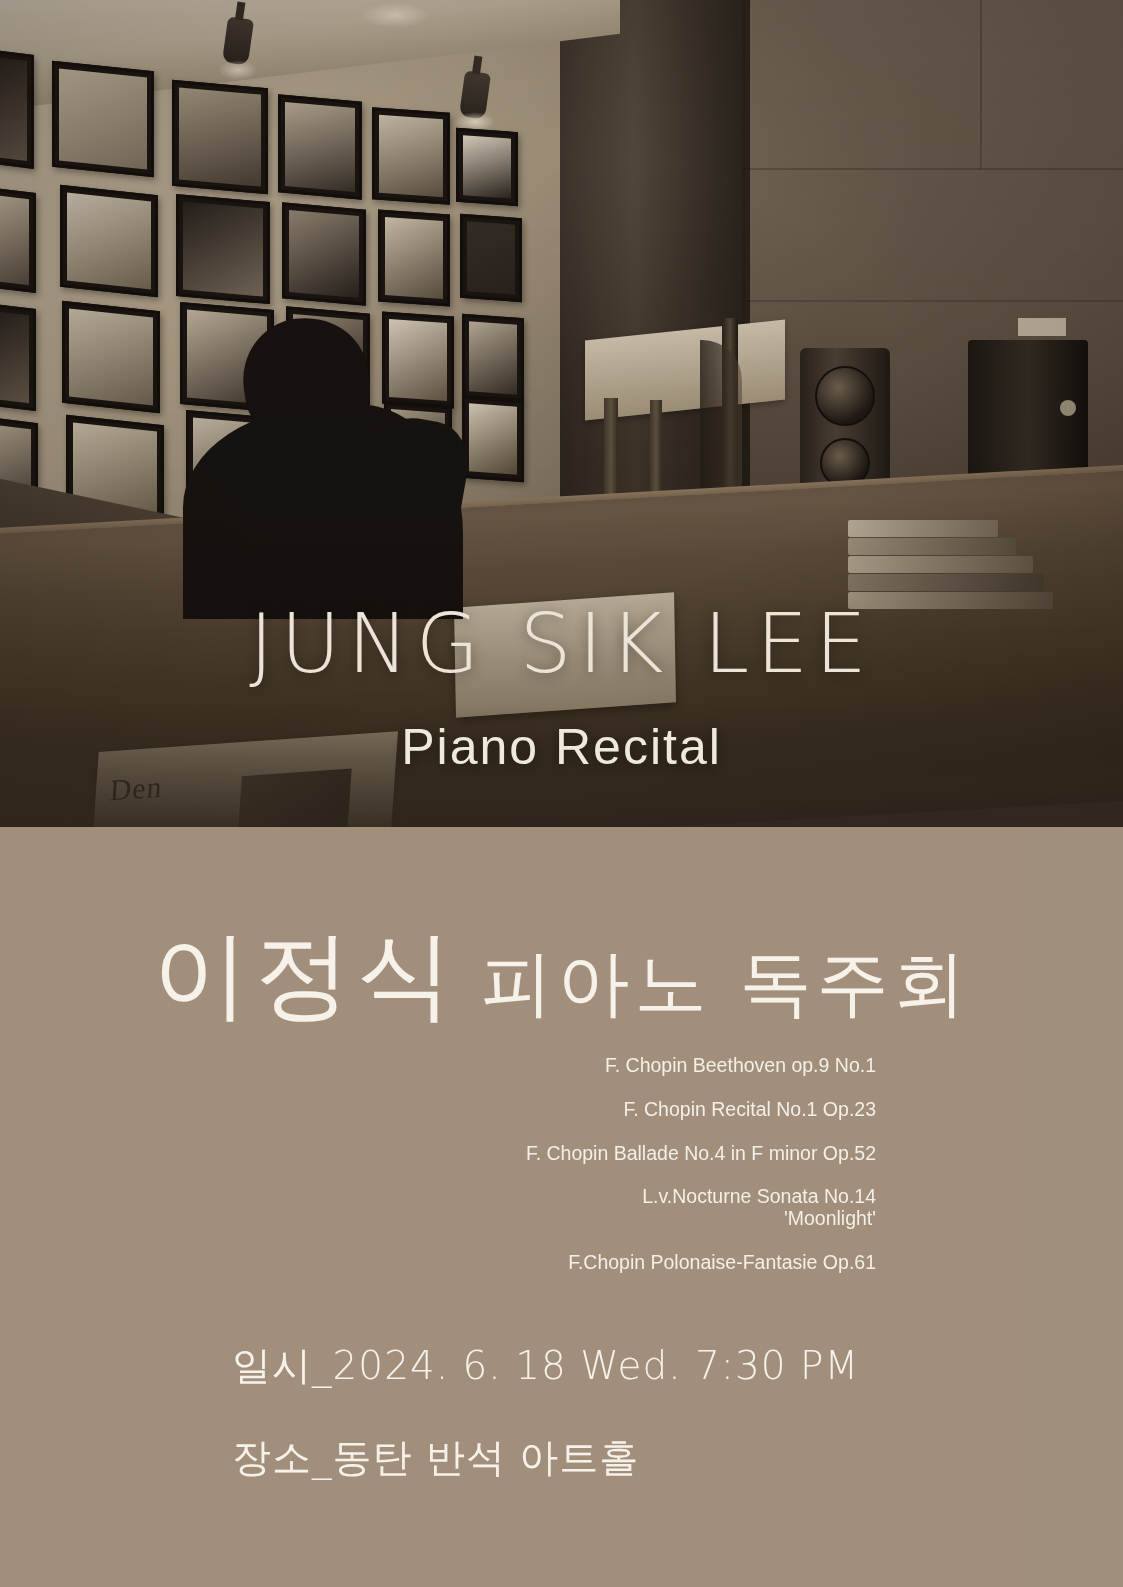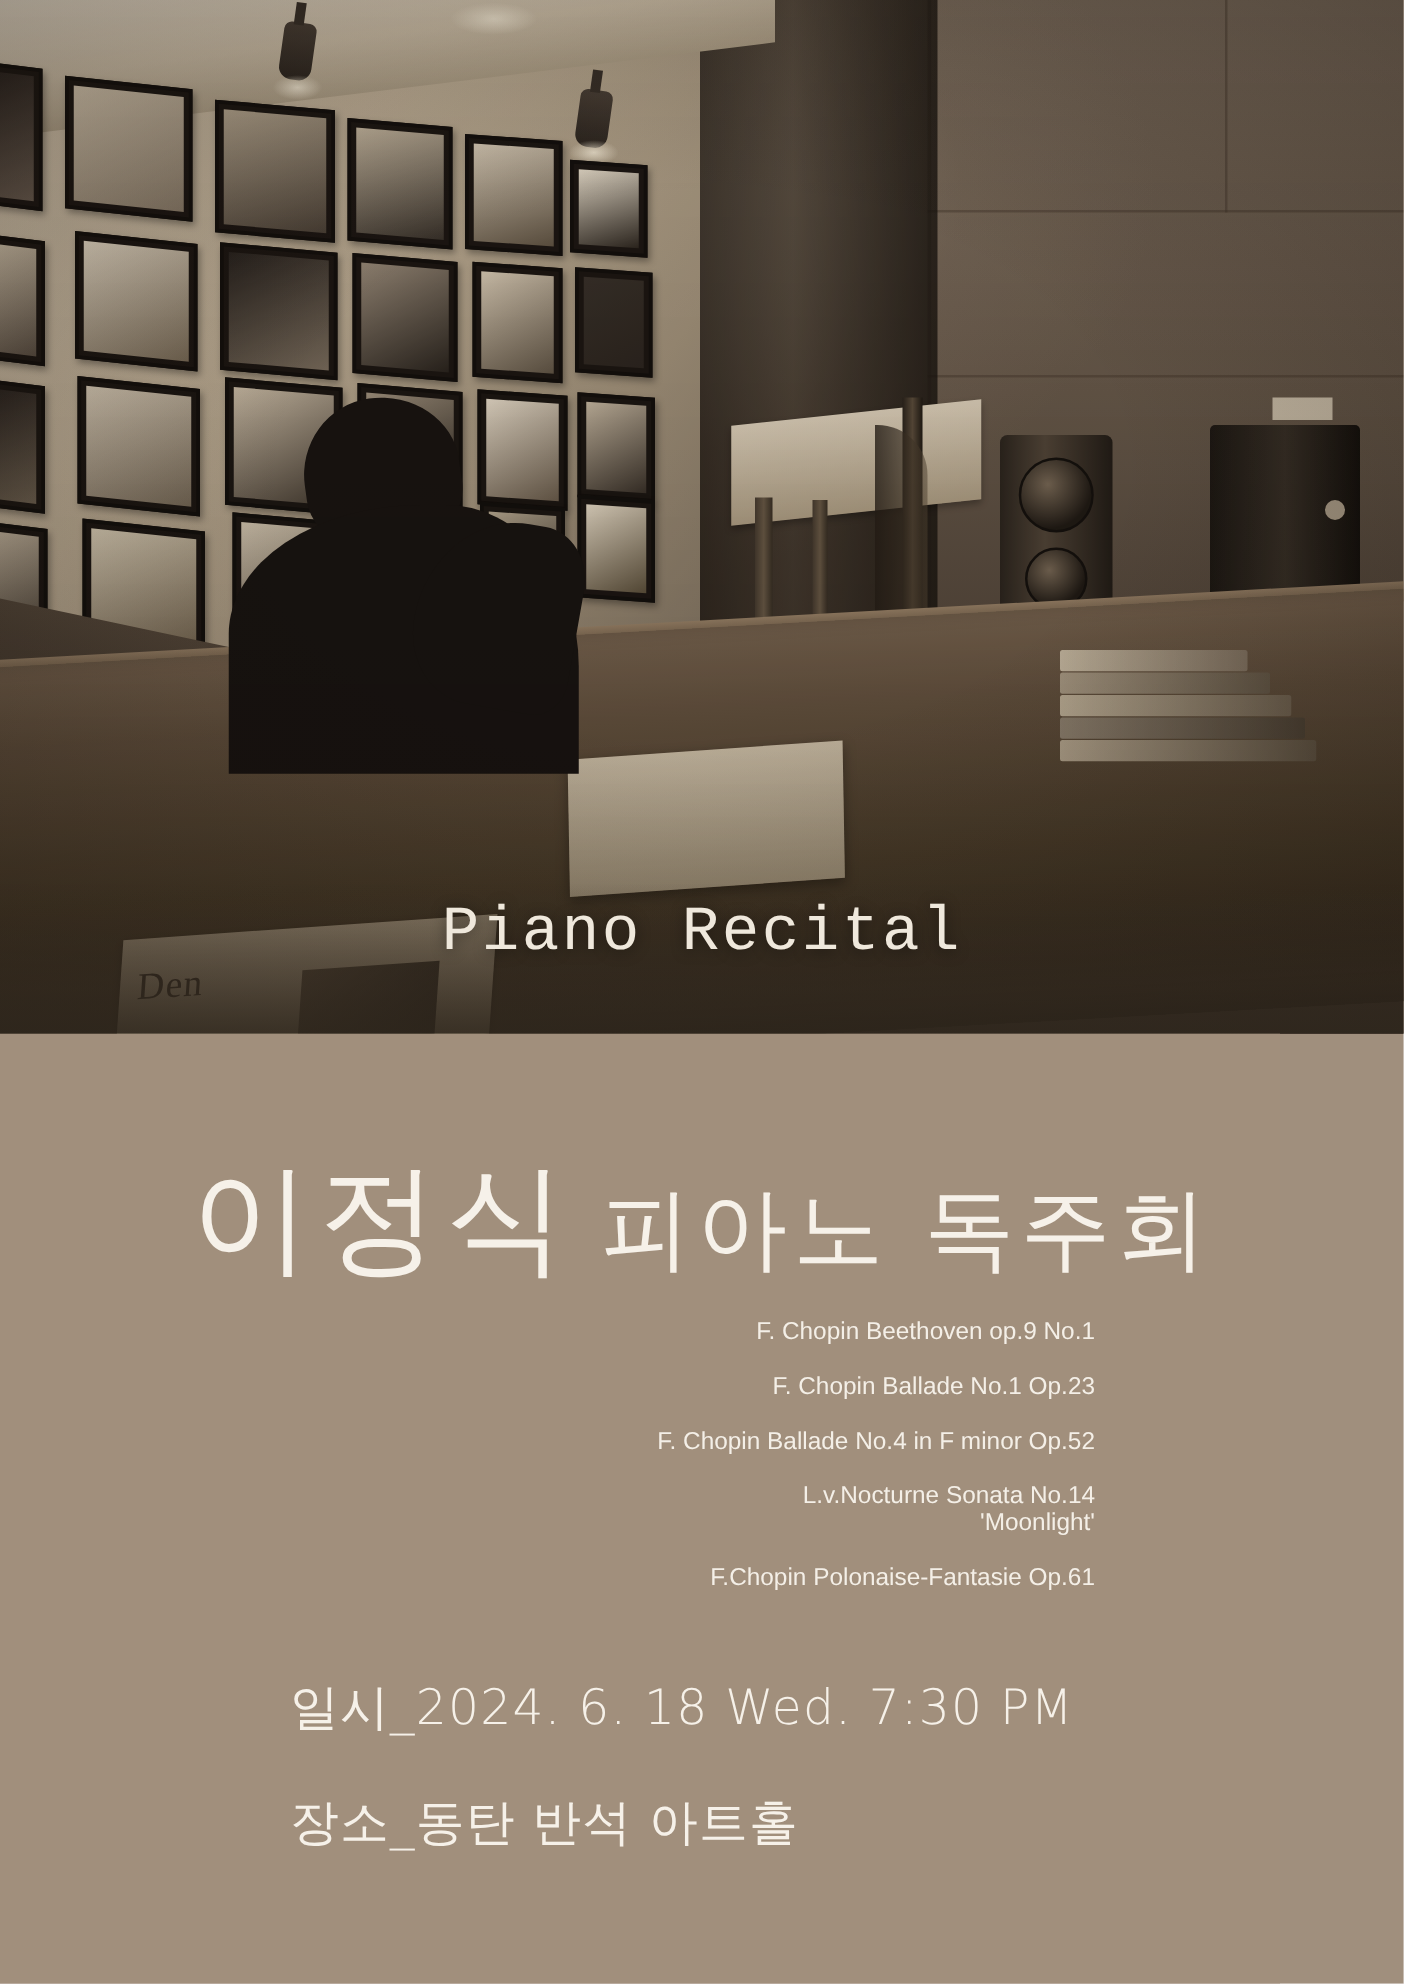--- a/index.html
+++ b/index.html
@@ -272,21 +272,21 @@
     font-size: 82px;
     letter-spacing: 7px;
     color: #ece4d6;
     text-shadow: 0 2px 14px rgba(0,0,0,0.45);
   }
   .title-sub {
     position: absolute;
     left: 0; top: 718px;
     width: 1123px;
     text-align: center;
-    font-family: Liberation Mono, monospace;
+    font-family: Liberation Sans, sans-serif;
     font-weight: 400;
     font-size: 50px;
     letter-spacing: 2px;
     color: #efe8dc;
     text-shadow: 0 2px 12px rgba(0,0,0,0.45);
   }
 
   
   .panel {
     position: absolute;
@@ -489,34 +489,35 @@
     <div class="paper">
       <div class="paper-title">Den</div>
       <div class="paper-photo"></div>
     </div>
 
     <div class="photo-tone"></div>
     <div class="photo-vignette"></div>
     <div class="photo-fadebottom"></div>
   </div>
 
+  <div class="title-en">JUNG SIK LEE</div>
   <div class="title-sub">Piano Recital</div>
 
   <div class="panel">
 
     <div class="panel-title">
       <span class="name">이정식</span><span class="kind">피아노 독주회</span>
     </div>
 
     <div class="program">
       <div class="item">
         <span>F. Chopin Beethoven op.9 No.1</span>
       </div>
       <div class="item">
-        <span>F. Chopin Ballade No.1 Op.23</span>
+        <span>F. Chopin Recital No.1 Op.23</span>
       </div>
       <div class="item">
         <span>F. Chopin Ballade No.4 in F minor Op.52</span>
       </div>
       <div class="item">
         <span>L.v.Nocturne Sonata No.14</span>
         <span class="l2">'Moonlight'</span>
       </div>
       <div class="item">
         <span>F.Chopin Polonaise-Fantasie Op.61</span>

